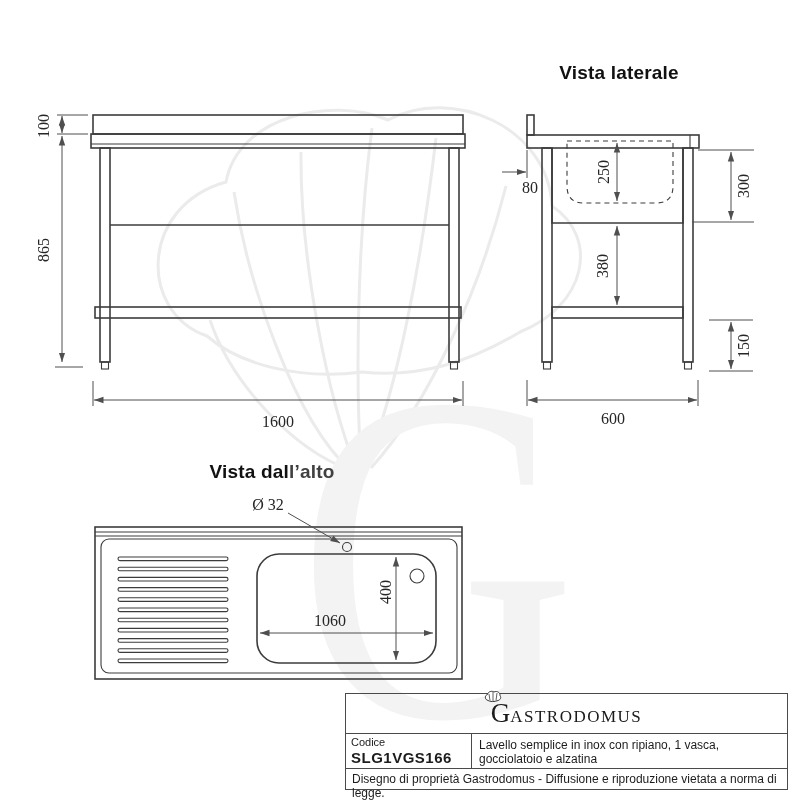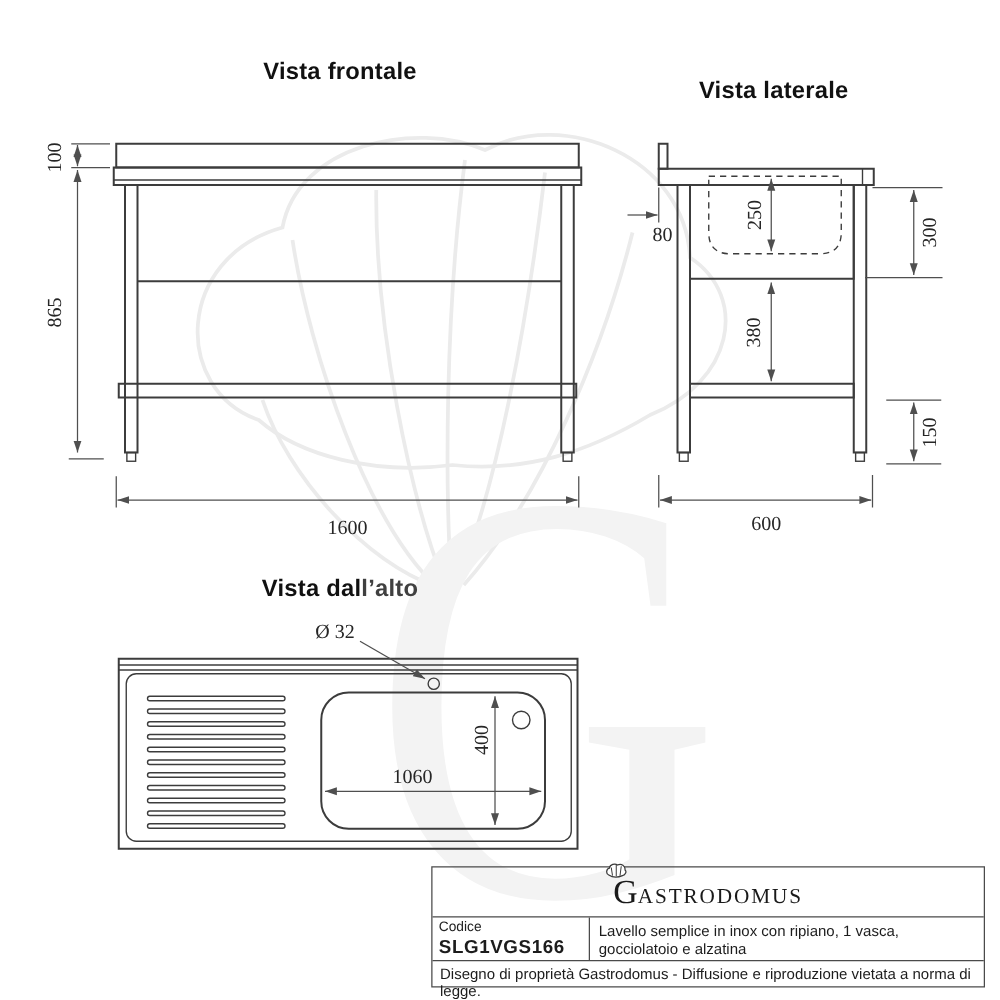--- a/index.html
+++ b/index.html
@@ -44,21 +44,20 @@
       <path class="wm" d="M350,470 C295,420 248,285 234,192"></path>
       <path class="wm" d="M356,468 C328,398 300,262 301,152"></path>
       <path class="wm" d="M361,465 C356,390 356,250 372,128"></path>
       <path class="wm" d="M366,465 C398,388 422,258 436,138"></path>
       <path class="wm" d="M371,468 C432,400 482,282 506,186"></path>
       <path class="wm" d="M350,470 C290,448 230,380 210,320"></path>
     </g>
     <text transform="translate(298,716) scale(0.82,1)" x="0" y="0" font-family="Liberation Serif, serif" font-size="470" fill="#f3f3f3">G</text>
   </svg>
 
-  <div class="view-title vt-front">Vista frontale</div>
   <div class="view-title vt-side">Vista laterale</div>
   <div class="view-title vt-top"><span>Vista dal</span><span class="vt-gray">l’alto</span></div>
 
   <svg class="layer" width="800" height="800">
     <defs>
       <marker id="arr" viewBox="0 0 10 8" markerWidth="10" markerHeight="8" refX="9.5" refY="4" orient="auto-start-reverse" markerUnits="userSpaceOnUse">
         <path d="M0,0.8 L9.5,4 L0,7.2 Z" fill="#4f4f4f"></path>
       </marker>
     </defs>
 

